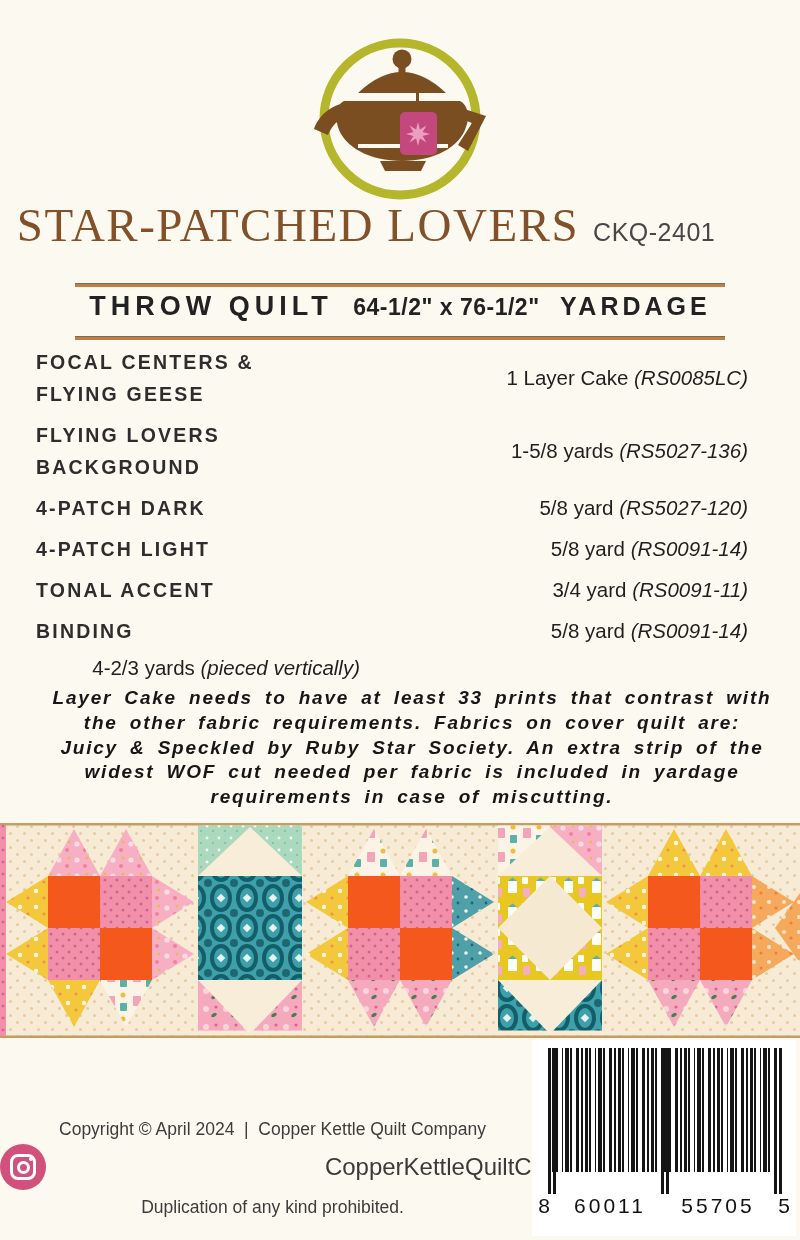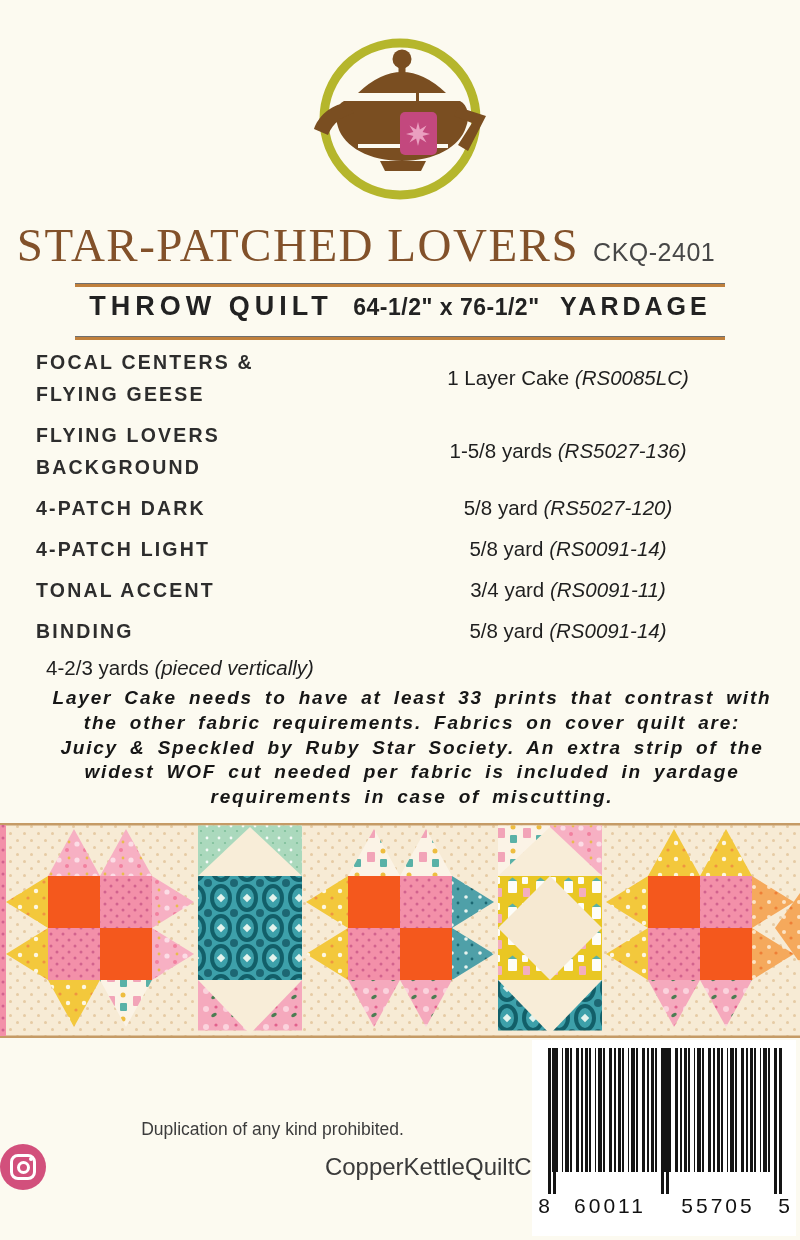--- a/index.html
+++ b/index.html
@@ -3,21 +3,21 @@
 <meta charset="utf-8">
 <style>
   html,body{margin:0;padding:0}
   body{
     width:800px;height:1240px;position:relative;overflow:hidden;
     background:#fcfaf0;font-family:"Liberation Sans",sans-serif;color:#2d2d2d;
   }
   
   .logo-wrap{position:absolute;top:19px;left:0;width:800px;display:flex;justify-content:center}
   
-  .title-row{position:absolute;top:218px;left:0;width:732px;text-align:center;white-space:nowrap}
+  .title-row{position:absolute;top:198px;left:0;width:732px;text-align:center;white-space:nowrap}
   .title{
     font-family:"Liberation Serif",serif;font-weight:400;font-size:47px;
     letter-spacing:1.5px;color:#82512a;
   }
   .pattern-code{font-size:25px;color:#474747;margin-left:14px;letter-spacing:0.5px}
   
   .rule{position:absolute;left:75px;width:650px;height:3px;background:#c0803c;border-top:1.2px solid #6e6e6e}
   .rule-top{top:283px}
   .rule-bottom{top:336px}
   
@@ -25,21 +25,21 @@
   .subhead .type{font-weight:bold;font-size:27px;letter-spacing:5px}
   .subhead .dims{font-weight:bold;font-size:23px;letter-spacing:0.5px;margin:0 16px}
   .subhead .yard{font-weight:bold;font-size:25px;letter-spacing:4px}
   
   .yardage{position:absolute;top:346px;left:0;width:800px}
   .yrow{display:flex;align-items:center;margin-bottom:9px}
   .yrow .lbl{
     width:352px;padding-left:36px;font-weight:bold;font-size:19.5px;
     letter-spacing:2.2px;line-height:32px;color:#2d2d2d;white-space:pre-line
   }
-  .yrow .val{width:360px;text-align:center;font-size:20.5px;color:#1f1f1f}
+  .yrow .val{width:360px;text-align:right;font-size:20.5px;color:#1f1f1f}
   .yrow .val em{font-style:italic}
   
   .note{
     position:absolute;top:674px;left:0;width:800px;margin:12px;text-align:center;
     font-style:italic;font-weight:600;font-size:19px;letter-spacing:1.8px;word-spacing:5px;
     line-height:24.8px;color:#161616;white-space:pre-line
   }
   
   .strip{position:absolute;top:823px;left:0;width:800px;height:215px}
   .strip svg{display:block}
@@ -275,20 +275,21 @@
   <polygon points="752,105 752,157 794,131" fill="url(#orgp)"></polygon>
   <polygon points="648,157 700,157 674,204" fill="url(#florp)"></polygon>
   <polygon points="700,157 752,157 726,204" fill="url(#florp)"></polygon>
 
   <polygon points="800,70 775,105 800,140" fill="url(#orgp)"></polygon>
 </svg>
 </div>
 
 <div class="footer">
   <div class="footer-lines">
+    <div>Copyright © April 2024  |  Copper Kettle Quilt Company</div>
     <div>Duplication of any kind prohibited.</div>
     
   </div>
   <div class="insta">
     <span class="ig">
         <span class="dot"></span>
       </span>
     <span class="handle">CopperKettleQuiltCo</span>
   </div>
   <div class="barcode">

